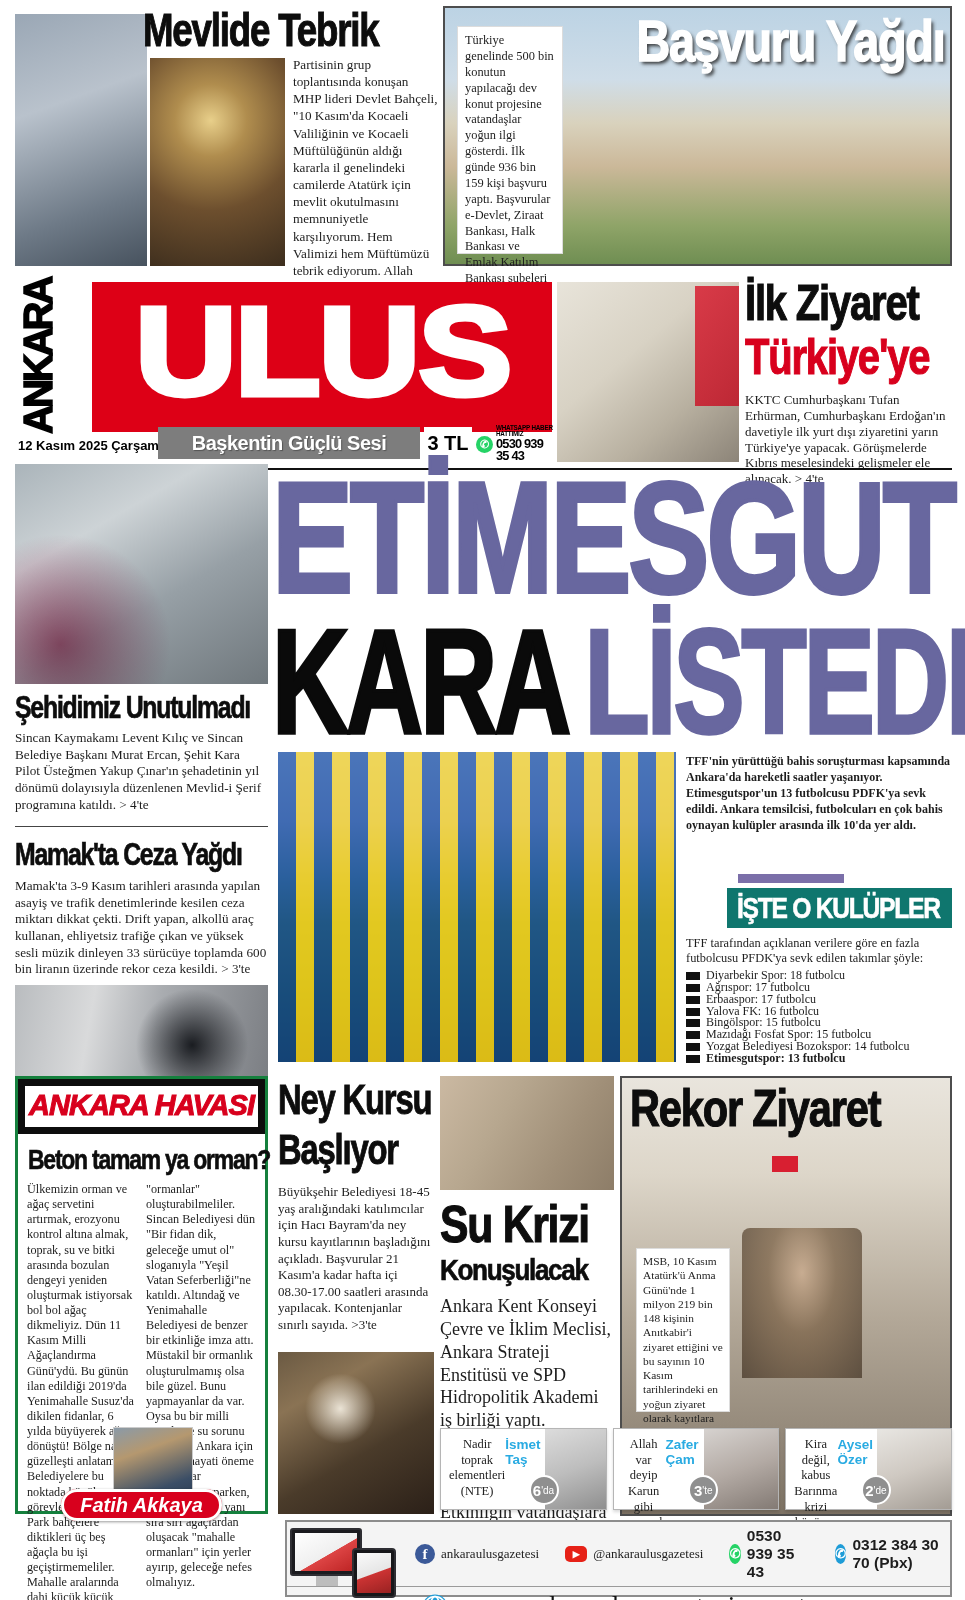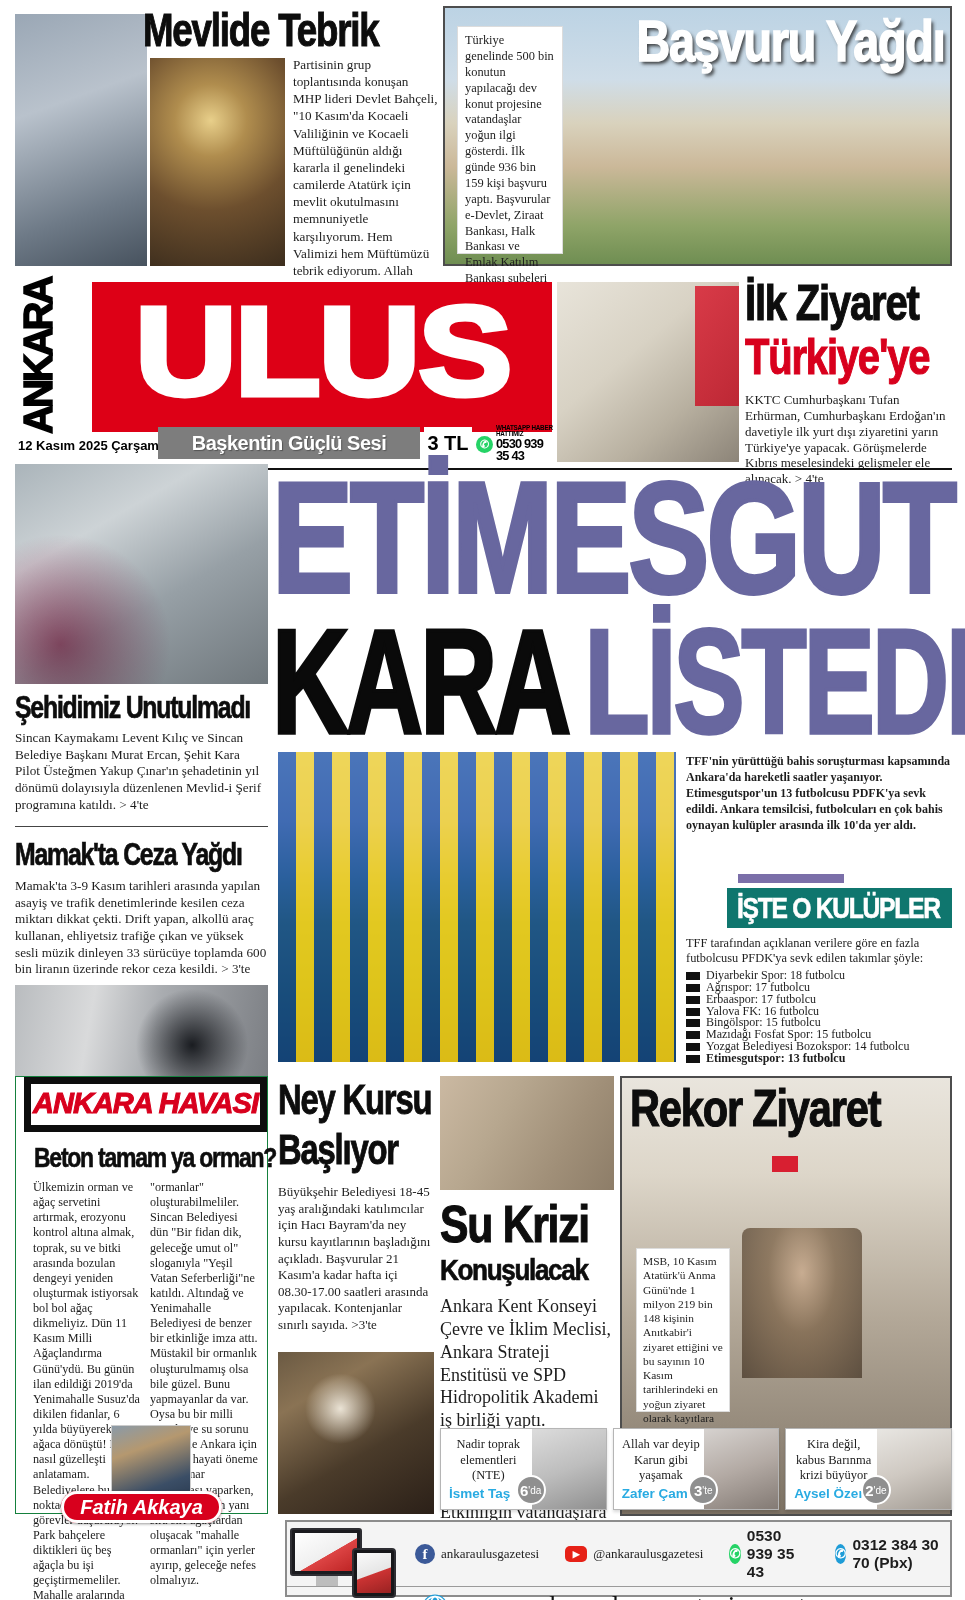--- a/index.html
+++ b/index.html
@@ -34,28 +34,28 @@
     -webkit-text-stroke:1.5px #000; line-height:1;
   }
   .graybar { background:#7d7d7d; color:#fff; font-weight:700; text-align:center; }
   .circle { border-radius:50%; display:inline-flex; align-items:center; justify-content:center; color:#fff; font-weight:700; }
   
   .mega { font-weight:700; letter-spacing:-4px; white-space:nowrap; -webkit-text-stroke:.025em currentColor; display:inline-block; transform-origin:0 0; }
   .kbanner { background:#0f766e; color:#fff; display:flex; align-items:center; }
   .club { font-family:"Liberation Serif", serif; font-size:12px; color:#1d1d1d; line-height:11.8px; margin-bottom:0; display:flex; align-items:center; }
   .club .sq { width:14px; height:8px; background:#111; margin-right:6px; flex:0 0 aupx; }
   
-  .ahbox { border:1px solid #15803d; background:#fff;padding-left:8px; }
+  .ahbox { border:3px solid #15803d; background:#fff; }
   .ahband { background:#0d0d0d; padding:7px; }
   .ahinner { background:#fff; text-align:center; padding:3px 0 5px; }
   .ahtitle { color:#d8001d; font-weight:700; font-style:italic; font-size:29px; letter-spacing:-1px; -webkit-text-stroke:1px #d8001d; white-space:nowrap; }
   .badge { background:#d8001d; color:#fff; font-weight:700; font-size:20px; border:3px solid #fff; border-radius:22px; padding:2px 16px; box-shadow:0 1px 3px rgba(0,0,0,.4); white-space:nowrap; }
   
   .teaser { background:#fff; border:1px solid #b5b5b5; box-shadow:0 2px 3px rgba(0,0,0,.15); display:flex; }
-  .teaser .txt { flex:1 1 55%; padding:8px 4px 4px 8px; display:flex; flex-direction:column; }
+  .teaser .txt { flex:1 1 55%; padding:8px 4px 4px 8px; display:flex; flex-direction:row; }
   .teaser .title { font-family:"Liberation Serif", serif; font-size:12.5px; line-height:1.25; color:#222; text-align:center; flex:1; }
   .teaser .author { color:#29abe2; font-weight:700; font-size:13.5px; padding-bottom:4px; }
   .teaser .pic { flex:1 1 45%; position:relative; }
   .pcircle { position:absolute; left:-16px; bottom:4px; width:30px; height:30px; border-radius:50%; background:#8f8f8f; border:2px solid #fff; color:#fff; font-weight:700; font-size:15px; display:flex; align-items:center; justify-content:center; }
   .pcircle small { font-size:10px; font-weight:400; }
   
   .footer { background:#f4f4f4; border:2px solid #8c8c8c; }
   .frow1 { display:flex; align-items:center; gap:26px; padding:5px 10px 5px 128px; border-bottom:1px solid #9a9a9a; }
   .fitem { display:flex; align-items:center; gap:6px; font-size:13px; color:#1d1d1d; font-family:"Liberation Serif", serif; }
   .fnum { font-size:15.5px; font-weight:600; font-family:"Liberation Sans", sans-serif; }

